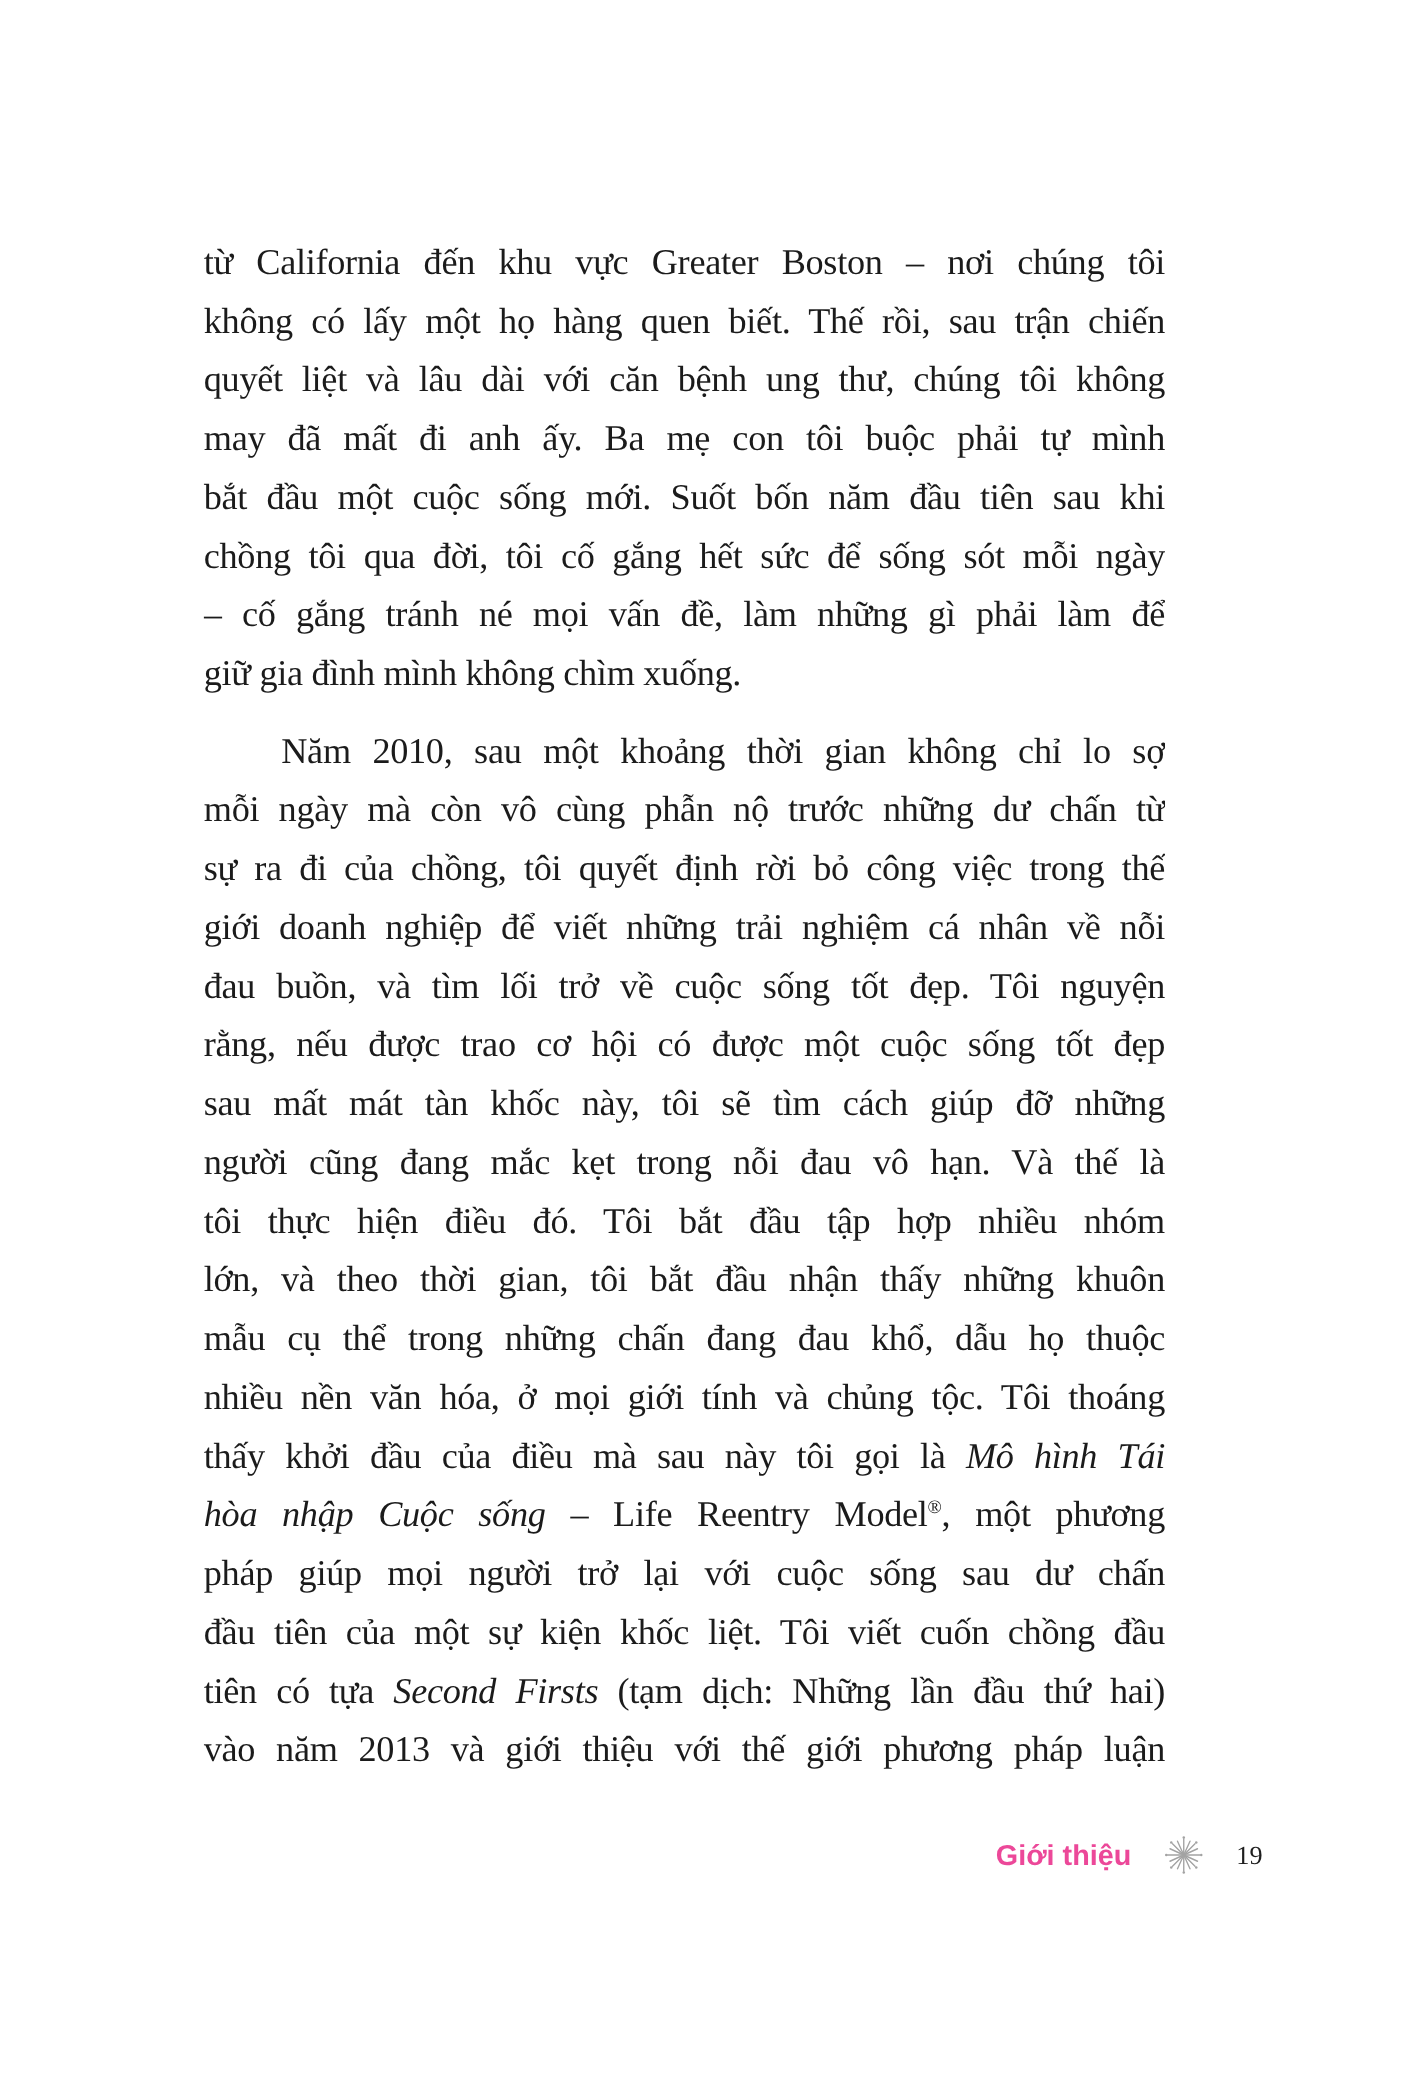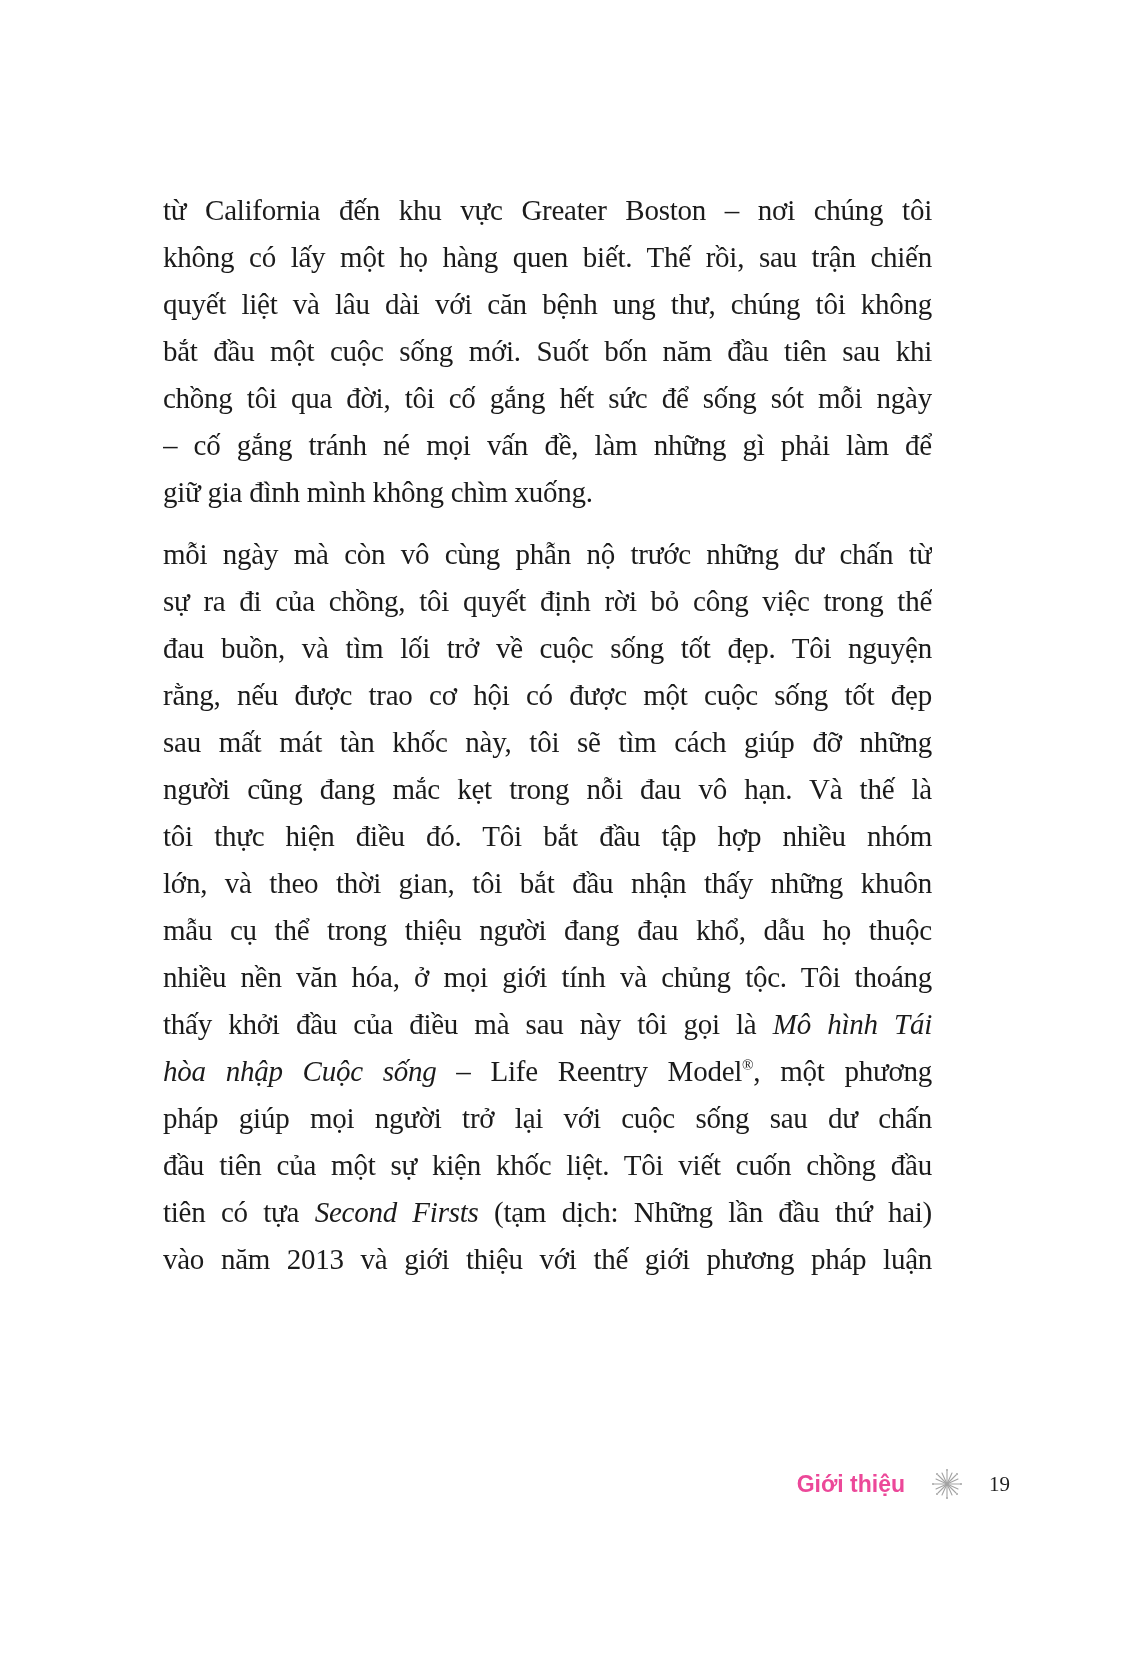--- a/index.html
+++ b/index.html
@@ -61,35 +61,38 @@
 </head>
 <body>
 
 <div class="page">
 
   <div class="text-block">
       <div class="paragraph">
         <div class="line"><span>từ California đến khu vực Greater Boston – nơi chúng tôi</span></div>
         <div class="line"><span>không có lấy một họ hàng quen biết. Thế rồi, sau trận chiến</span></div>
         <div class="line"><span>quyết liệt và lâu dài với căn bệnh ung thư, chúng tôi không</span></div>
+        <div class="line"><span>may đã mất đi anh ấy. Ba mẹ con tôi buộc phải tự mình</span></div>
         <div class="line"><span>bắt đầu một cuộc sống mới. Suốt bốn năm đầu tiên sau khi</span></div>
         <div class="line"><span>chồng tôi qua đời, tôi cố gắng hết sức để sống sót mỗi ngày</span></div>
         <div class="line"><span>– cố gắng tránh né mọi vấn đề, làm những gì phải làm để</span></div>
         <div class="line align-left"><span>giữ gia đình mình không chìm xuống.</span></div>
       </div>
       <div class="paragraph">
+        <div class="line indented"><span>Năm 2010, sau một khoảng thời gian không chỉ lo sợ</span></div>
         <div class="line"><span>mỗi ngày mà còn vô cùng phẫn nộ trước những dư chấn từ</span></div>
         <div class="line"><span>sự ra đi của chồng, tôi quyết định rời bỏ công việc trong thế</span></div>
+        <div class="line"><span>giới doanh nghiệp để viết những trải nghiệm cá nhân về nỗi</span></div>
         <div class="line"><span>đau buồn, và tìm lối trở về cuộc sống tốt đẹp. Tôi nguyện</span></div>
         <div class="line"><span>rằng, nếu được trao cơ hội có được một cuộc sống tốt đẹp</span></div>
         <div class="line"><span>sau mất mát tàn khốc này, tôi sẽ tìm cách giúp đỡ những</span></div>
         <div class="line"><span>người cũng đang mắc kẹt trong nỗi đau vô hạn. Và thế là</span></div>
         <div class="line"><span>tôi thực hiện điều đó. Tôi bắt đầu tập hợp nhiều nhóm</span></div>
         <div class="line"><span>lớn, và theo thời gian, tôi bắt đầu nhận thấy những khuôn</span></div>
-        <div class="line"><span>mẫu cụ thể trong thiệu người đang đau khổ, dẫu họ thuộc</span></div>
+        <div class="line"><span>mẫu cụ thể trong những chấn đang đau khổ, dẫu họ thuộc</span></div>
         <div class="line"><span>nhiều nền văn hóa, ở mọi giới tính và chủng tộc. Tôi thoáng</span></div>
         <div class="line"><span>thấy khởi đầu của điều mà sau này tôi gọi là </span><span class="seg-italic">Mô hình Tái</span></div>
         <div class="line"><span class="seg-italic">hòa nhập Cuộc sống</span><span> – Life Reentry Model</span><sup class="seg-sup">®</sup><span>, một phương</span></div>
         <div class="line"><span>pháp giúp mọi người trở lại với cuộc sống sau dư chấn</span></div>
         <div class="line"><span>đầu tiên của một sự kiện khốc liệt. Tôi viết cuốn chồng đầu</span></div>
         <div class="line"><span>tiên có tựa </span><span class="seg-italic">Second Firsts</span><span> (tạm dịch: Những lần đầu thứ hai)</span></div>
         <div class="line"><span>vào năm 2013 và giới thiệu với thế giới phương pháp luận</span></div>
       </div>
     </div>
 

